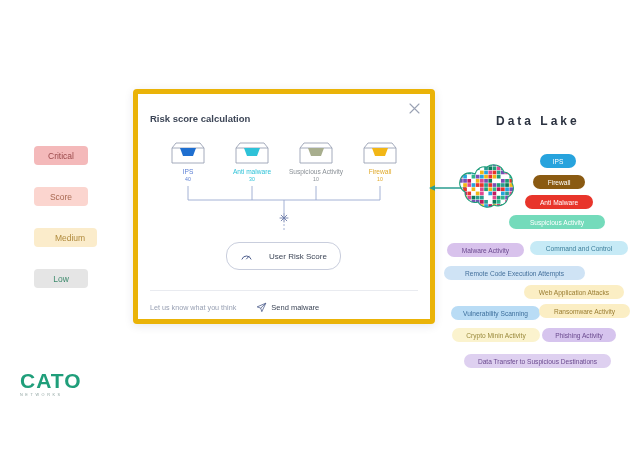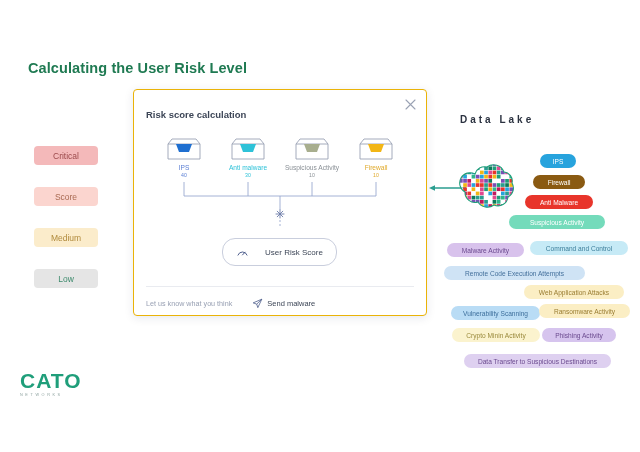--- a/index.html
+++ b/index.html
@@ -15,29 +15,29 @@
   
   .slide-title{
     position:absolute;left:28px;top:60px;
     font-size:14.5px;font-weight:bold;color:#1f7a52;
     letter-spacing:0.1px;white-space:nowrap;
   }
 
   
   .risk-badges{position:absolute;left:34px;top:146px;}
   .risk-badge{
-    width:64px;height:19px;border-radius:4px;
+    width:54px;height:19px;border-radius:4px;
     display:flex;align-items:center;justify-content:center;
     font-size:8.5px;margin-bottom:22px;
   }
 
   
   .dialog{
     position:absolute;left:133px;top:89px;width:292px;height:225px;
-    background:#ffffff;border:1px solid #eab308;border-radius:4px;
+    background:#ffffff;border:5px solid #eab308;border-radius:4px;
     box-shadow:0 2px 10px rgba(30,40,70,.10);
   }
   .dialog-title{
     position:absolute;left:12px;top:19px;
     font-size:9.5px;font-weight:bold;color:#3d4657;
   }
   .dialog-close{
     position:absolute;right:9px;top:7px;width:14px;height:14px;
     display:flex;align-items:center;justify-content:center;
     cursor:pointer;
@@ -76,22 +76,22 @@
   .feedback-link{
     display:flex;align-items:center;gap:4px;margin-left:20px;cursor:pointer;
   }
   .feedback-label{font-size:7.5px;color:#3d4657;}
 
   
   .flow-arrow{position:absolute;left:428px;top:180px;width:40px;height:12px;}
 
   
   .datalake-title{
-    position:absolute;left:460px;top:114px;
-    font-size:10px;font-weight:bold;color:#2b3240;letter-spacing:3px;
+    position:absolute;left:496px;top:114px;
+    font-size:12px;font-weight:bold;color:#2b3240;letter-spacing:3px;
   }
   .cloud-mosaic{position:absolute;left:459px;top:158px;width:58px;height:56px;}
 
   
   .pill{
     position:absolute;border-radius:9px;height:14px;
     display:flex;align-items:center;justify-content:center;
     padding:0 8px;font-size:6.6px;white-space:nowrap;
     box-sizing:border-box;
   }
@@ -99,26 +99,25 @@
   
   .logo{position:absolute;left:20px;top:370px;}
   .logo-main{font-size:21px;font-weight:bold;color:#1f9e7a;letter-spacing:1px;line-height:1;}
   .logo-sub{font-size:3.8px;color:#8fa3a0;letter-spacing:2.6px;margin-top:2px;}
 </style>
 </head>
 <body>
 
 <div class="slide">
 
-  <div class="slide-title">Calculating the User Risk Level</div>
 
   <div class="risk-badges" id="risk-badges">
       <div class="risk-badge" style="background: rgb(244, 185, 186); color: rgb(156, 74, 76);">Critical</div>
       <div class="risk-badge" style="background: rgb(251, 213, 207); color: rgb(169, 106, 82);">Score</div>
-      <div class="risk-badge" style="background: rgb(251, 236, 203); color: rgb(176, 138, 60);">Medium</div>
+      <div class="risk-badge" style="background: rgb(251, 236, 203); color: rgb(176, 138, 60); padding-left: 9px;">Medium</div>
       <div class="risk-badge" style="background: #e5e5e5; color: rgb(61, 138, 108);">Low</div>
     </div>
 
   <div class="dialog">
 
     <div class="dialog-title">Risk score calculation</div>
 
     <div class="dialog-close">
       <svg width="11" height="11" viewBox="0 0 11 11">
         <path d="M1 1 L10 10 M10 1 L1 10" stroke="#9aa2b4" stroke-width="1.1" fill="none" stroke-linecap="round"></path>

